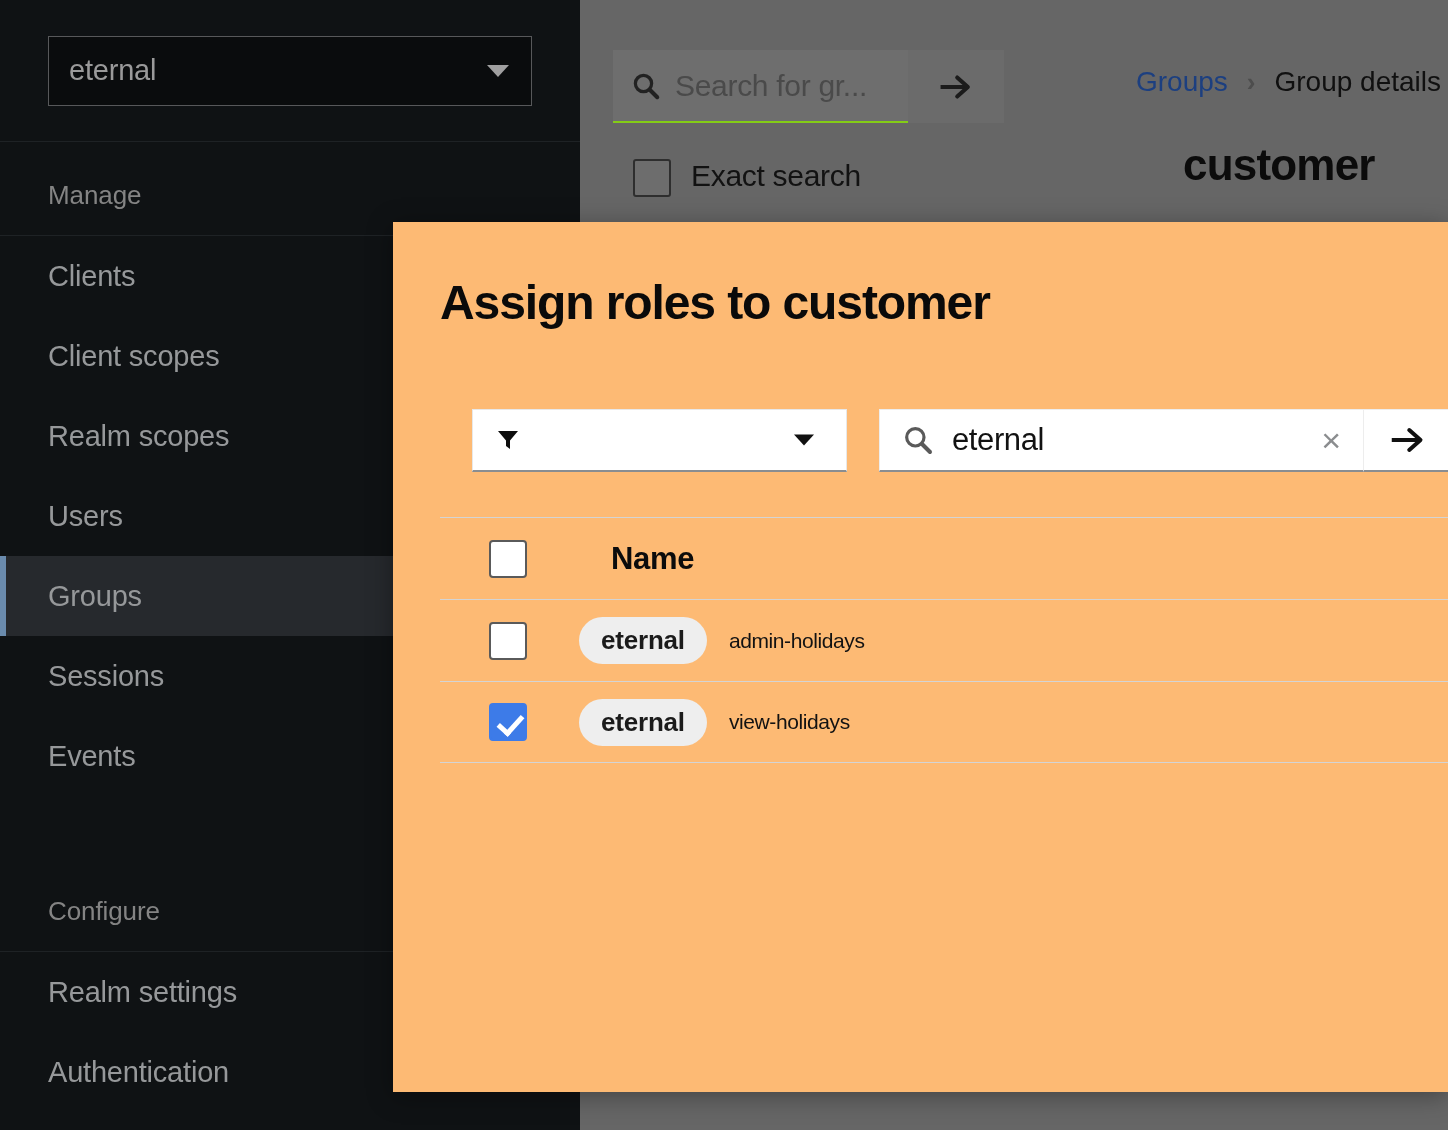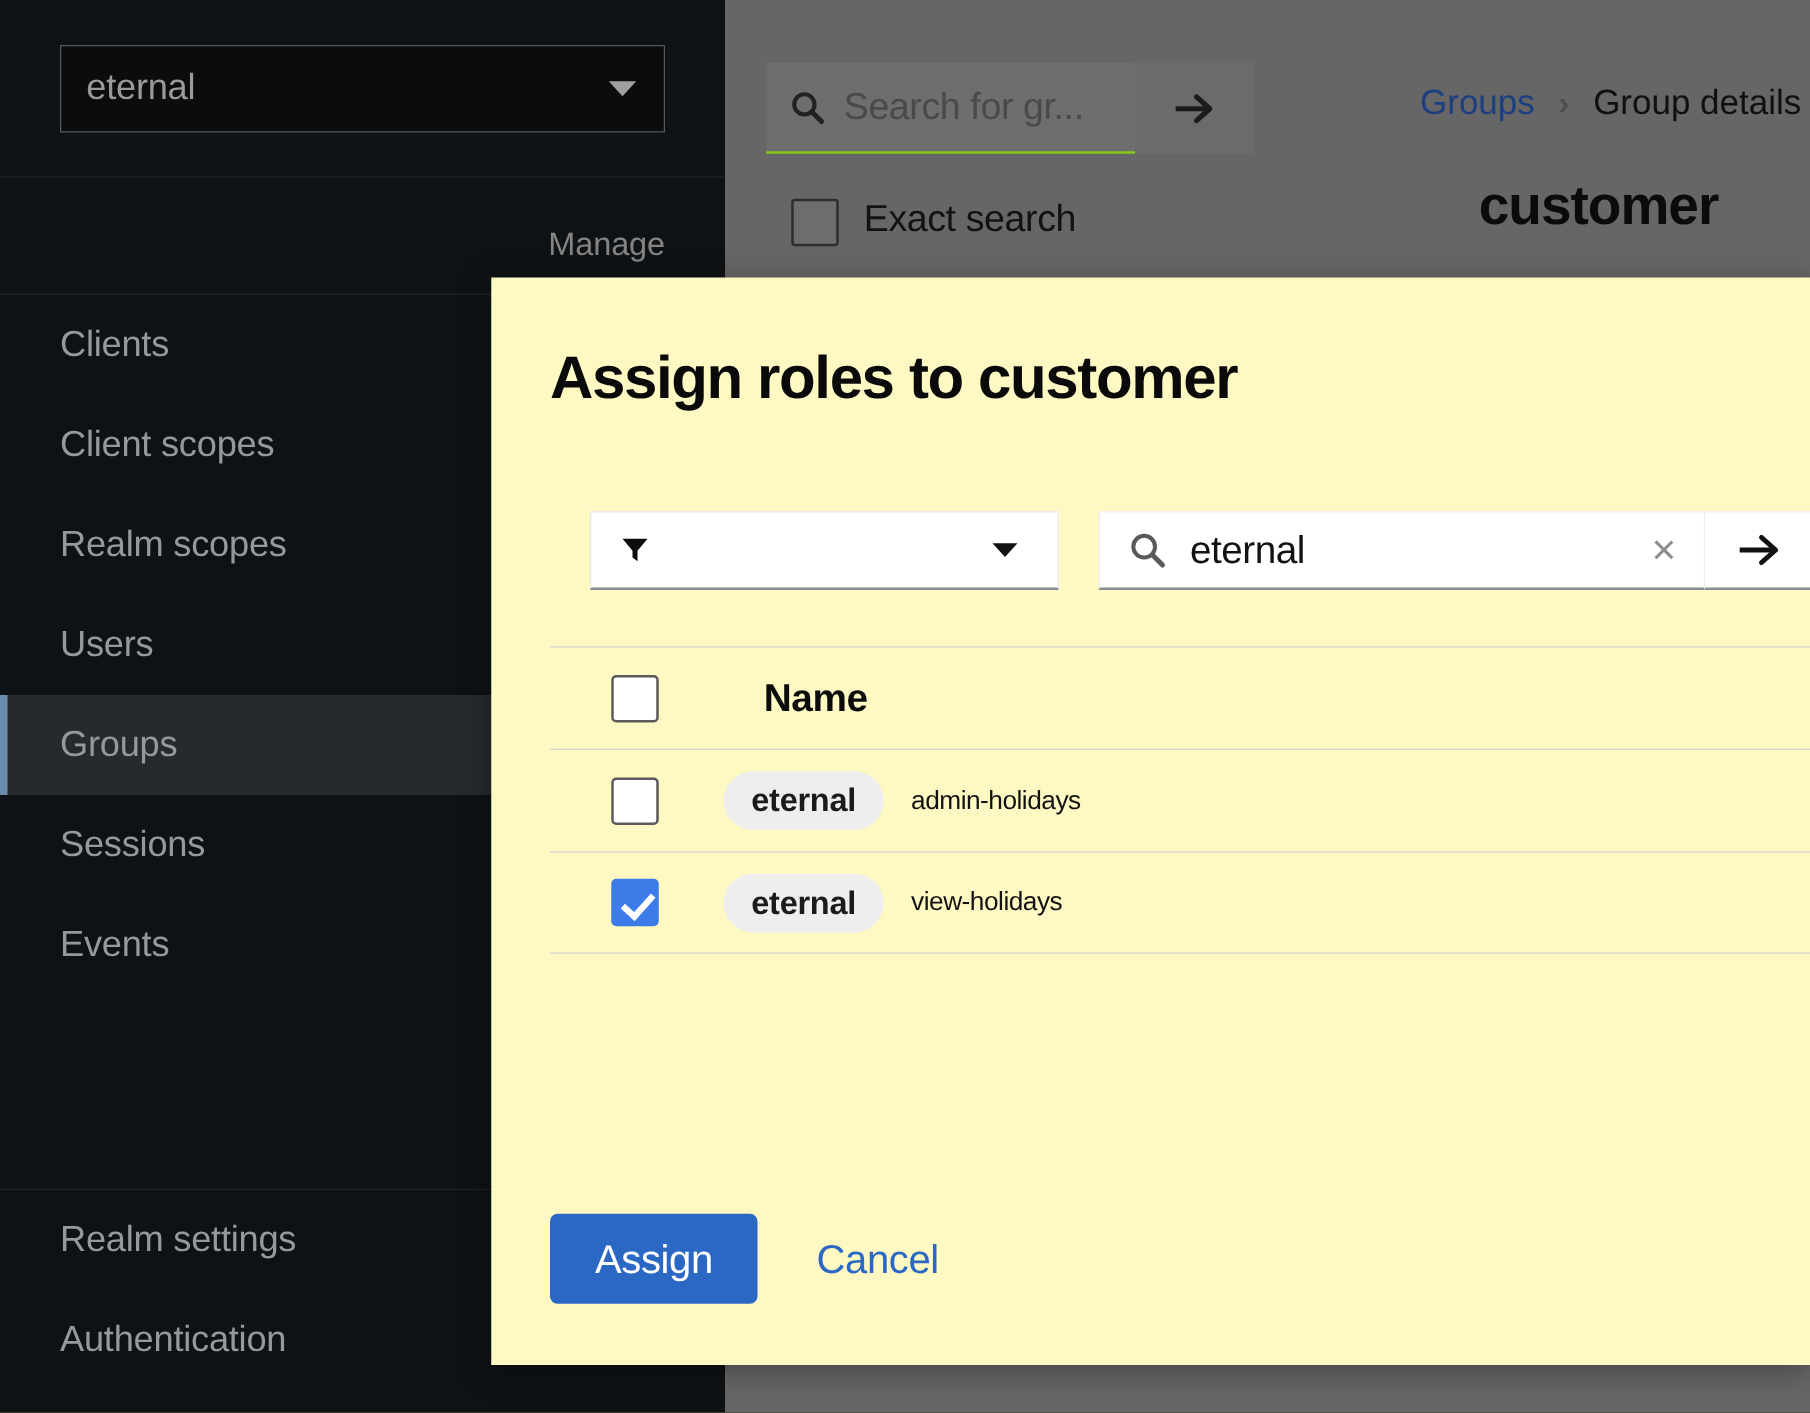--- a/index.html
+++ b/index.html
@@ -43,21 +43,20 @@
     width: 0; height: 0;
     border-left: 11px solid transparent;
     border-right: 11px solid transparent;
     border-top: 12px solid #a0a0a0;
   }
   .nav-section-title {
     color: #848484;
     font-size: 26px;
     padding: 38px 48px 24px 48px;
     letter-spacing: -0.1px;
-    text-align: right;
   }
   .nav-divider { height: 1px; background: #1e2225; }
   .nav-item {
     height: 80px;
     display: flex; align-items: center;
     padding: 0 48px;
     color: #96989a;
     font-size: 29px;
     letter-spacing: -0.2px;
     position: relative;
@@ -124,21 +123,21 @@
     font-size: 44px; font-weight: bold;
     color: #0b0b0b; letter-spacing: -0.8px;
     white-space: nowrap;
   }
 
   
   .modal {
     position: absolute;
     left: 393px; top: 222px;
     width: 1055px; height: 870px;
-    background: #fef9c3;
+    background: #fdba74;
     box-shadow: 0 4px 24px rgba(0,0,0,0.35);
     overflow: hidden;
   }
   .modal-title {
     position: absolute; left: 47px; top: 53px;
     font-size: 48px; font-weight: bold;
     color: #0a0a0a; letter-spacing: -1.1px;
     white-space: nowrap;
   }
 
@@ -404,18 +403,14 @@
         <span class="role-name">admin-holidays</span>
       </div>
 
       <div class="tbl-row last">
         <div class="cb checked"></div>
         <span class="chip">eternal</span>
         <span class="role-name">view-holidays</span>
       </div>
     </div>
 
-    <div class="modal-footer">
-      <button class="btn-primary">Assign</button>
-      <button class="btn-link">Cancel</button>
-    </div>
   </div>
 </div>
 
 </body></html>

